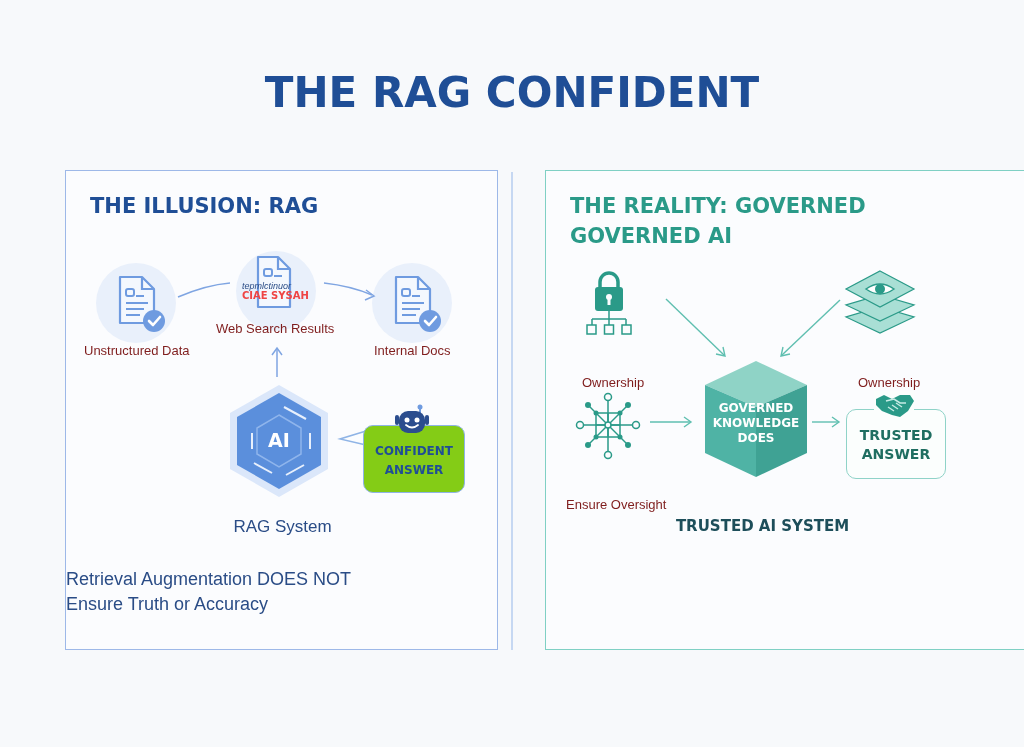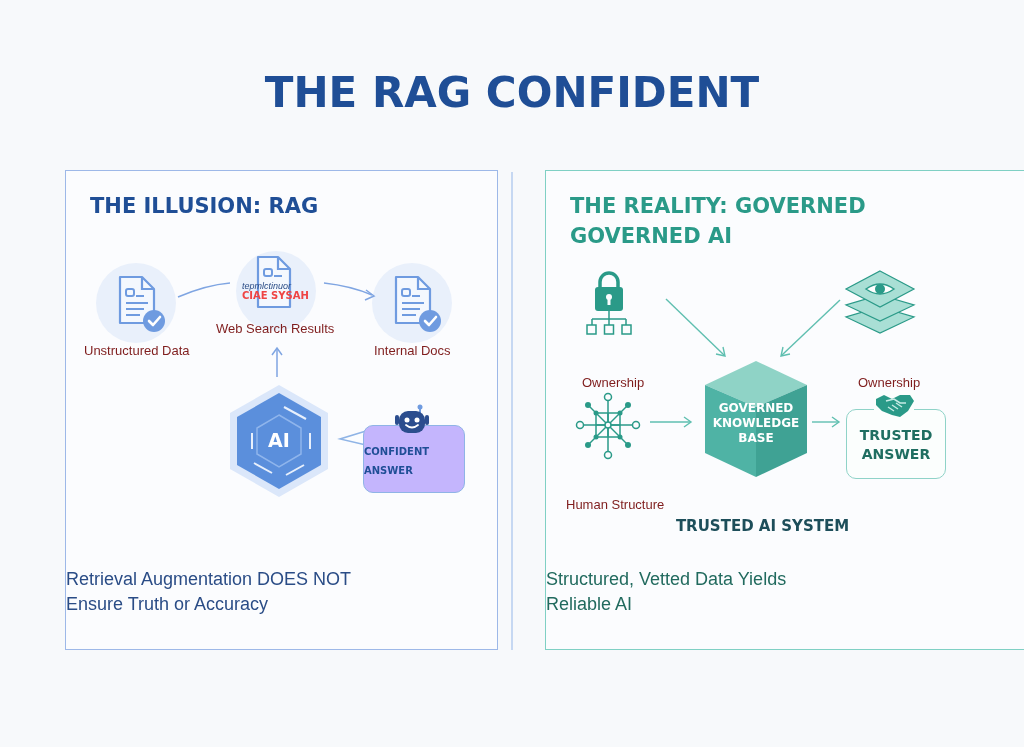--- a/index.html
+++ b/index.html
@@ -41,22 +41,22 @@
   .panel-left .footer-text { color: #2a4c86; top: 396px; }
   .panel-right .footer-text { color: #216a5e; top: 396px; }
 
   .subtitle {
     position: absolute; width: 433px; left: 0; text-align: center; font-size: 17px;
   }
   .panel-left .subtitle { color: #2a4c86; top: 346px; }
   .panel-right .subtitle { color: #1d4e5a; top: 346px; font-weight: bold; font-family: "DejaVu Sans", sans-serif; font-size: 15px; }
 
   .bubble {
-    position: absolute; border: 1.5px solid #8fb4e6; border-radius: 10px; background: #c4b5fd;
-    font-family: "DejaVu Sans", sans-serif; font-weight: bold; font-size: 10px;
+    position: absolute; border: 1.5px solid #8fb4e6; border-radius: 10px; background: #84cc16;
+    text-align: center; font-family: "DejaVu Sans", sans-serif; font-weight: bold; font-size: 12px;
     color: #1f4e96; line-height: 19px;
   }
   .answer-box {
     position: absolute; border: 1.5px solid #8fd3c8; border-radius: 10px; background: #fbfefd;
     text-align: center; font-family: "DejaVu Sans", sans-serif; font-weight: bold; font-size: 14px;
     color: #1f6e61; line-height: 19px;
   }
   .cube-text {
     position: absolute; left: 0; width: 100%; text-align: center; color: #ffffff;
     font-family: "DejaVu Sans", sans-serif; font-weight: bold; font-size: 12px; line-height: 15px;
@@ -143,20 +143,21 @@
     <line x1="28" y1="4" x2="28" y2="10" stroke="#6f9be0" stroke-width="2"></line>
     <circle cx="28" cy="4" r="2.5" fill="#6f9be0"></circle>
     <rect x="3" y="12" width="4" height="10" rx="2" fill="#2b4d8e"></rect>
     <rect x="33" y="12" width="4" height="10" rx="2" fill="#2b4d8e"></rect>
     <rect x="7" y="8" width="26" height="22" rx="9" fill="#2b4d8e"></rect>
     <circle cx="15" cy="17" r="2.5" fill="#fff"></circle>
     <circle cx="25" cy="17" r="2.5" fill="#fff"></circle>
     <path d="M14 22 Q20 27 26 22" fill="none" stroke="#fff" stroke-width="1.8" stroke-linecap="round"></path>
   </svg>
 
+  <div class="subtitle">RAG System</div>
 
   <div class="footer-text">
     <div>Retrieval Augmentation DOES NOT</div>
     <div>Ensure Truth or Accuracy</div>
   </div>
 </div>
 
 <div class="divider"></div>
 
 <div class="panel panel-right">
@@ -215,54 +216,50 @@
         <circle cx="44" cy="48" r="2.5"></circle>
     </g>
     <g fill="#fbfcfe" stroke="#2a9a88" stroke-width="1.5">
       <circle cx="32" cy="8" r="3.5"></circle>
         <circle cx="32" cy="66" r="3.5"></circle>
       <circle cx="4" cy="36" r="3.5"></circle>
         <circle cx="60" cy="36" r="3.5"></circle>
       <circle cx="32" cy="36" r="3"></circle>
     </g>
   </svg>
-  <div class="node-label teal-label" style="left:20px; top:298px;">Human Structure</div>
+  <div class="node-label teal-label" style="left:20px; top:298px;">Ensure Oversight</div>
 
   <svg style="left:0; top:0;" width="433" height="480">
     <line x1="120" y1="128" x2="178" y2="184" stroke="#5fbfb0" stroke-width="1.4"></line>
     <path d="M170 183 L179 185 L177 176" fill="none" stroke="#5fbfb0" stroke-width="1.4"></path>
     <line x1="294" y1="129" x2="236" y2="184" stroke="#5fbfb0" stroke-width="1.4"></line>
     <path d="M237 176 L235 185 L244 183" fill="none" stroke="#5fbfb0" stroke-width="1.4"></path>
     <line x1="104" y1="251" x2="144" y2="251" stroke="#5fbfb0" stroke-width="1.4"></line>
     <path d="M138 246 L145 251 L138 256" fill="none" stroke="#5fbfb0" stroke-width="1.4"></path>
     <line x1="266" y1="251" x2="292" y2="251" stroke="#5fbfb0" stroke-width="1.4"></line>
     <path d="M286 246 L293 251 L286 256" fill="none" stroke="#5fbfb0" stroke-width="1.4"></path>
   </svg>
 
   <svg style="left:155px; top:188px;" width="110" height="120" viewBox="0 0 110 120">
     <polygon points="55,2 106,26 55,48 4,26" fill="#8fd3c6"></polygon>
     <polygon points="4,26 55,48 55,118 4,94" fill="#4fb3a5"></polygon>
     <polygon points="55,48 106,26 106,94 55,118" fill="#3fa294"></polygon>
   </svg>
   <div style="position:absolute; left:155px; top:230px; width:110px;">
     <div class="cube-text" style="position:relative;">GOVERNED</div>
     <div class="cube-text" style="position:relative;">KNOWLEDGE</div>
-    <div class="cube-text" style="position:relative;">BASE</div>
+    <div class="cube-text" style="position:relative;">DOES</div>
   </div>
 
   <div class="answer-box" style="left:300px; top:238px; width:100px; height:70px;">
     <div style="padding-top:16px;">TRUSTED</div>
     <div>ANSWER</div>
   </div>
   <svg style="left:326px; top:218px;" width="44" height="32" viewBox="0 0 44 32">
     <rect x="2" y="2" width="40" height="28" fill="#fbfefd"></rect>
     <path d="M4 10 L12 6 L20 10 L28 6 L38 6 L42 12 L36 22 L28 28 L20 26 L10 22 L4 16 Z" fill="#2a9a88"></path>
     <path d="M14 12 L22 10 L28 14 L34 14" fill="none" stroke="#c6ece5" stroke-width="1.6"></path>
     <path d="M16 18 L22 22 M20 16 L26 20 M24 14 L30 18" stroke="#c6ece5" stroke-width="1.4"></path>
   </svg>
 
   <div class="subtitle">TRUSTED AI SYSTEM</div>
 
-  <div class="footer-text">
-    <div>Structured, Vetted Data Yields</div>
-    <div>Reliable AI</div>
-  </div>
 </div>
 
 </body></html>

